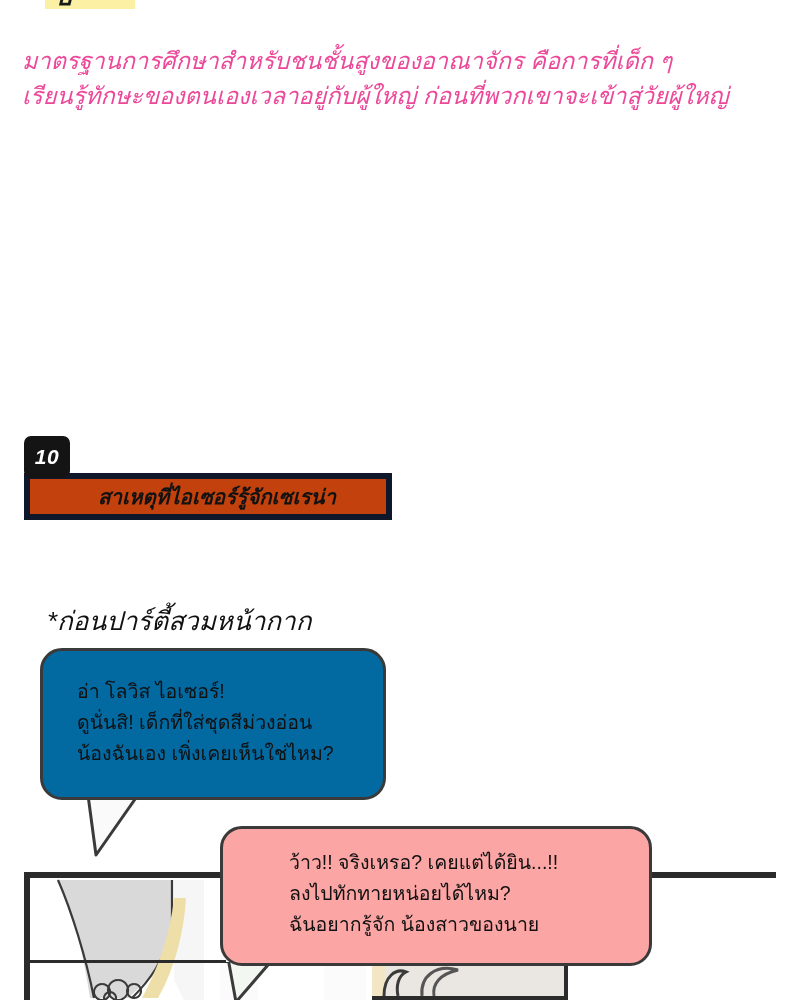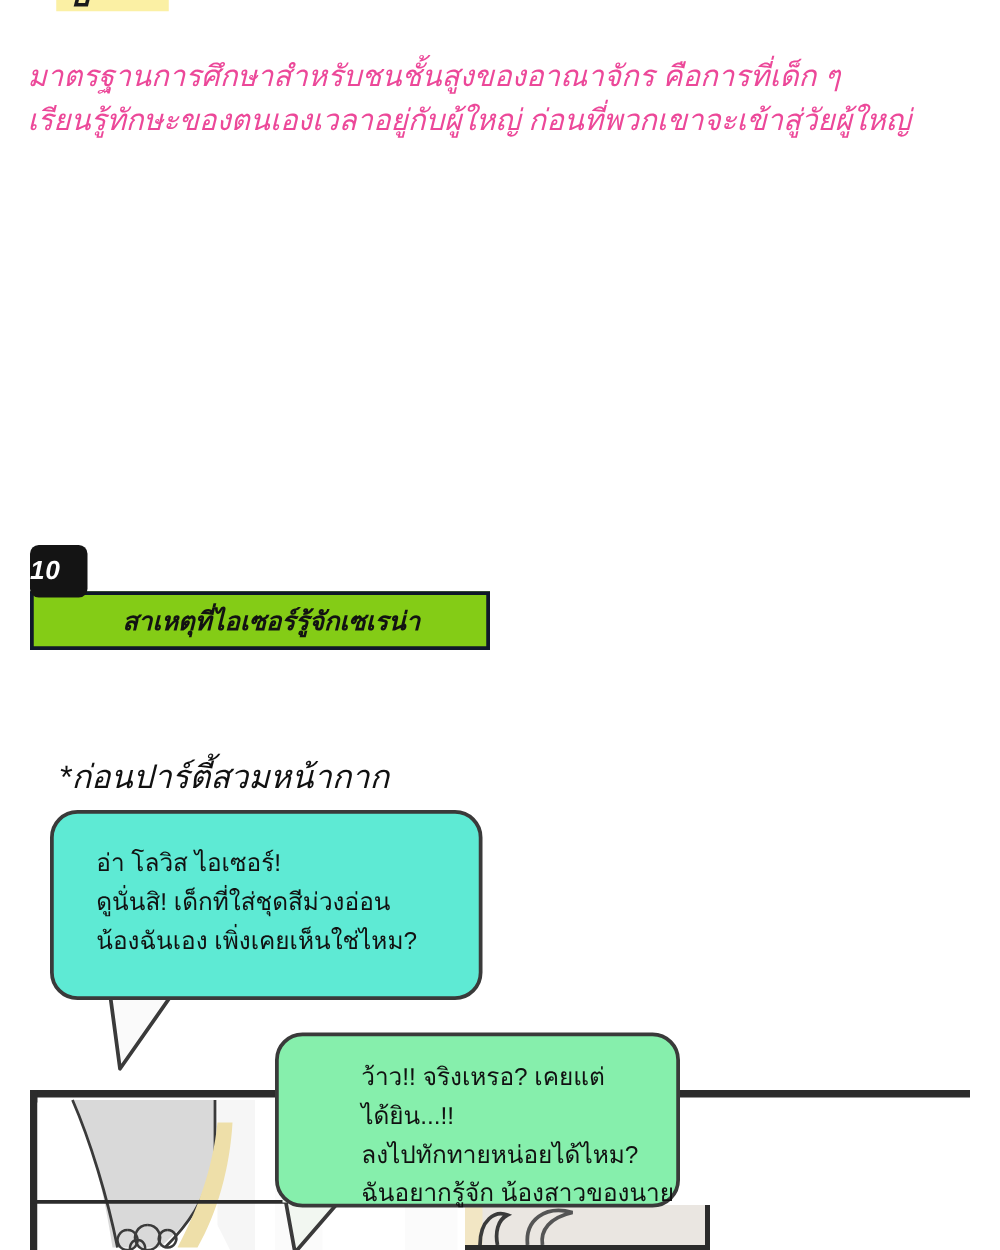--- a/index.html
+++ b/index.html
@@ -68,32 +68,32 @@
     top: 0px;
     width: 46px;
     height: 42px;
     background: #141414;
     border-radius: 7px;
     color: #ffffff;
     font-style: italic;
     font-weight: 700;
     font-size: 21px;
     line-height: 42px;
-    text-align: left;
+    text-align: center;
     letter-spacing: 0.5px;
     z-index: 3;
   }
   #chapter-title-bar {
     position: absolute;
     left: 24px;
     top: 37px;
     width: 368px;
     height: 47px;
-    background: #84cc16;
-    border: 3px solid #0f172a;
+    background: #c2410c;
+    border: 6px solid #0f172a;
     box-sizing: border-box;
     z-index: 2;
   }
   #chapter-title-text {
     position: absolute;
     left: 0;
     top: 0;
     width: 100%;
     height: 100%;
     display: flex;
@@ -136,21 +136,21 @@
     position: absolute;
     box-sizing: border-box;
     border: 3px solid #3a3a3a;
     border-radius: 22px;
   }
   #bubble-white {
     left: 40px;
     top: 648px;
     width: 346px;
     height: 152px;
-    background: #5eead4;
+    background: #0369a1;
     z-index: 6;
   }
   #bubble-white-text {
     position: absolute;
     left: 34px;
     top: 25px;
     font-size: 19.5px;
     line-height: 31px;
     color: #111111;
     white-space: pre-line;
@@ -160,23 +160,23 @@
     left: 80px;
     top: 795px;
     width: 70px;
     height: 62px;
     z-index: 5;
   }
 
   #bubble-green {
     left: 220px;
     top: 826px;
-    width: 324px;
+    width: 432px;
     height: 140px;
-    background: #86efac;
+    background: #fca5a5;
     z-index: 6;
   }
   #bubble-green-text {
     position: absolute;
     left: 66px;
     top: 18px;
     font-size: 19.5px;
     line-height: 31px;
     color: #111111;
     white-space: pre-line;

